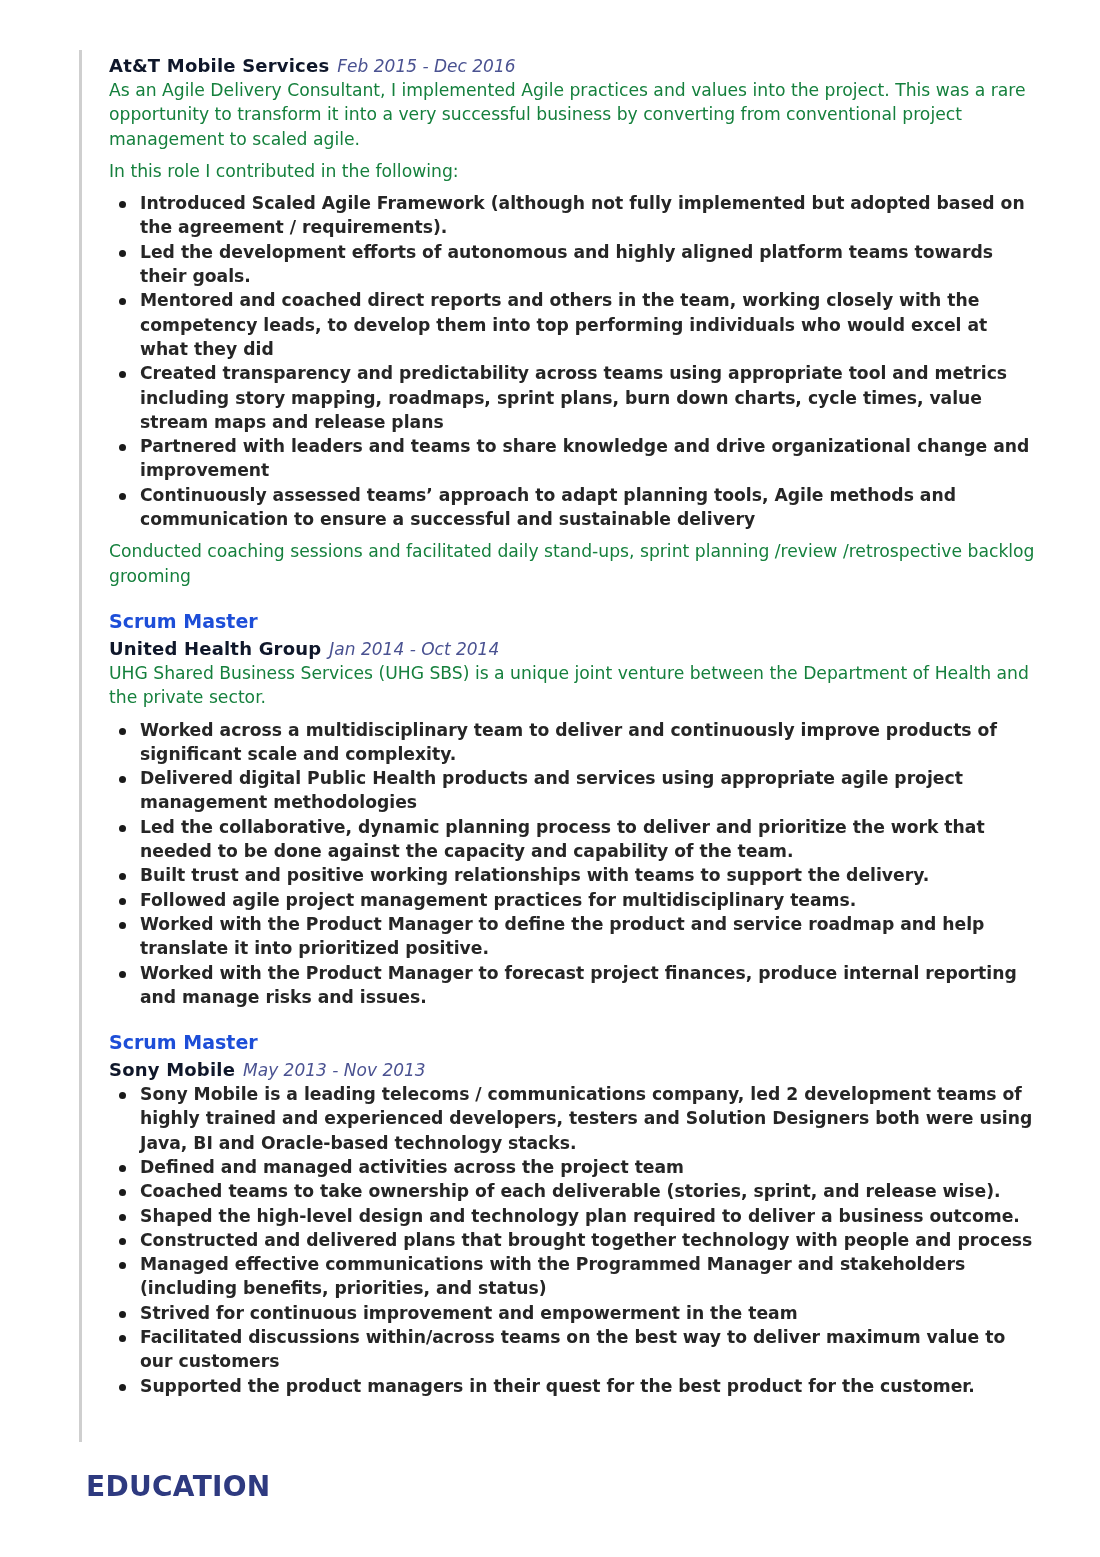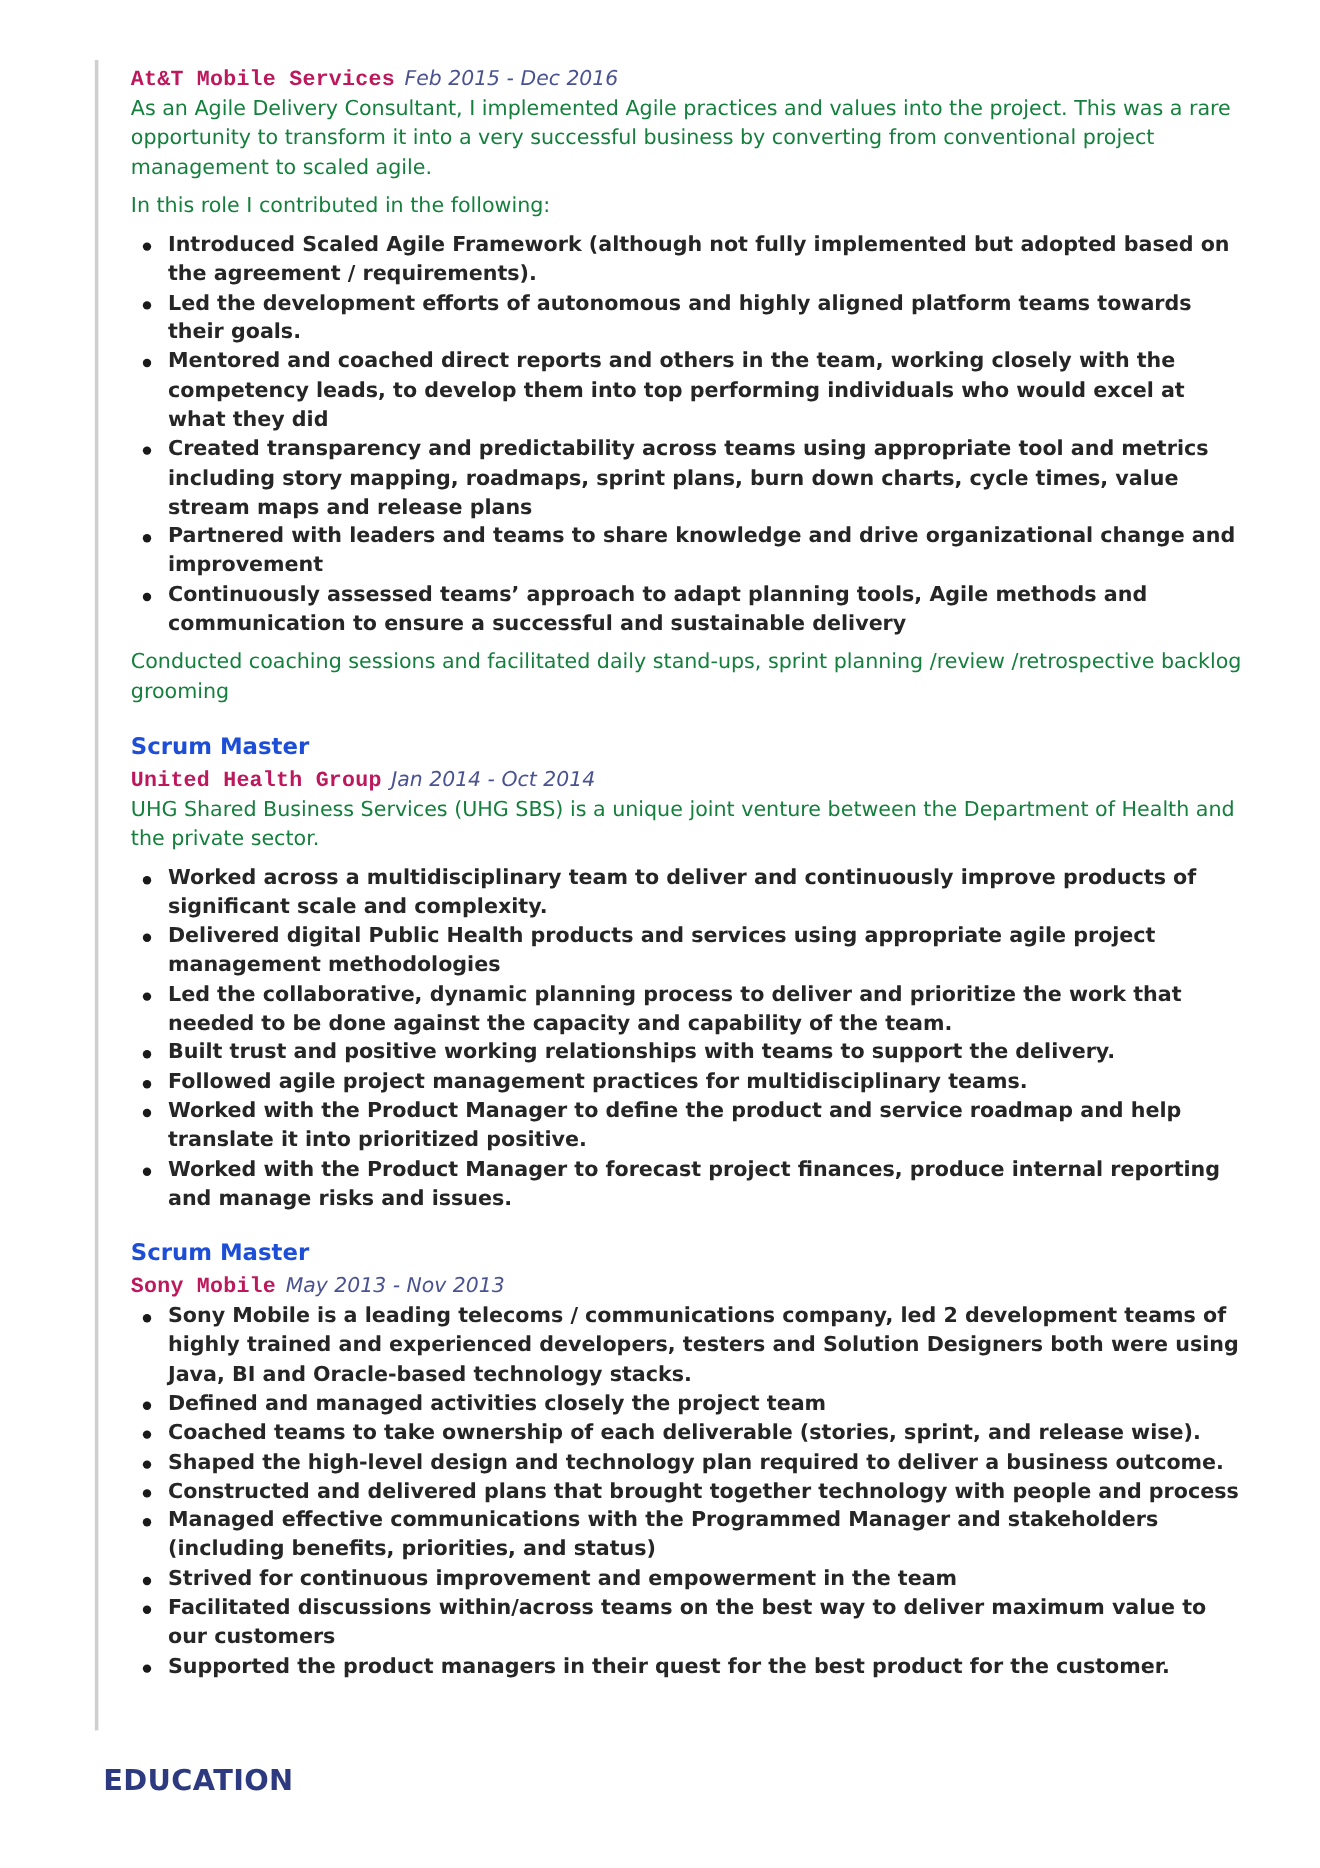--- a/index.html
+++ b/index.html
@@ -1,28 +1,28 @@
 <!DOCTYPE html>
 <html><head>
 <meta charset="utf-8">
 <style>
   html, body { margin: 0; padding: 0; background: #ffffff; }
   body { width: 1100px; height: 1557px; position: relative; overflow: hidden;
          font-family: "DejaVu Sans", sans-serif; color: #222222; }
   .rule { position: absolute; left: 79px; top: 50px; width: 3px; height: 1392px; background: #cfcfcf; }
   .content { position: absolute; left: 109px; top: 54px; width: 930px; }
   .company-line { font-size: 18px; line-height: 24px; margin: 0; }
-  .company { font-weight: bold; color: #be185d; letter-spacing: 0.2px; font-family: Liberation Mono, monospace; }
+  .company { font-weight: bold; color: #0f172a; letter-spacing: 0.2px; }
   .dates { font-style: italic; color: #4a5291; margin-left: 8px; font-size: 17px; }
   p.body { font-size: 17.2px; line-height: 24.3px; margin: 0 0 8px 0; color: #15803d; }
   ul.bullets { list-style: none; padding: 0; margin: 0 0 8px 0; font-weight: bold; }
   ul.bullets li { position: relative; padding-left: 31px; font-size: 17.2px; line-height: 24.3px; color: #262626; }
   ul.bullets li::before { content: ""; position: absolute; left: 10px; top: 10px; width: 7px; height: 7px; border-radius: 50%; background: #1a1a1a; }
   .role { font-size: 19px; font-weight: bold; line-height: 26px; color: #1d4ed8; margin: 20px 0 3px 0; }
-  .section-heading { position: absolute; left: 86px; top: 1470px; font-size: 24px; font-weight: bold; color: #2e3a80; letter-spacing: 0.3px; margin: 0; }
+  .section-heading { position: absolute; left: 86px; top: 1470px; font-size: 28px; font-weight: bold; color: #2e3a80; letter-spacing: 0.3px; margin: 0; }
 </style>
 </head>
 <body>
 
 <div class="rule"></div>
 
 <div class="content">
 
   <div>
     <p class="company-line">
@@ -58,21 +58,21 @@
     </ul>
   </div>
 
   <div>
     <div class="role">Scrum Master</div>
     <p class="company-line">
       <span class="company">Sony Mobile</span><span class="dates">May 2013 - Nov 2013</span>
     </p>
     <ul class="bullets">
       <li>Sony Mobile is a leading telecoms / communications company, led 2 development teams of highly trained and experienced developers, testers and Solution Designers both were using Java, BI and Oracle-based technology stacks.</li>
-      <li>Defined and managed activities closely the project team</li>
+      <li>Defined and managed activities across the project team</li>
       <li>Coached teams to take ownership of each deliverable (stories, sprint, and release wise).</li>
       <li>Shaped the high-level design and technology plan required to deliver a business outcome.</li>
       <li>Constructed and delivered plans that brought together technology with people and process</li>
       <li>Managed effective communications with the Programmed Manager and stakeholders (including benefits, priorities, and status)</li>
       <li>Strived for continuous improvement and empowerment in the team</li>
       <li>Facilitated discussions within/across teams on the best way to deliver maximum value to our customers</li>
       <li>Supported the product managers in their quest for the best product for the customer.</li>
     </ul>
   </div>
 </div>

